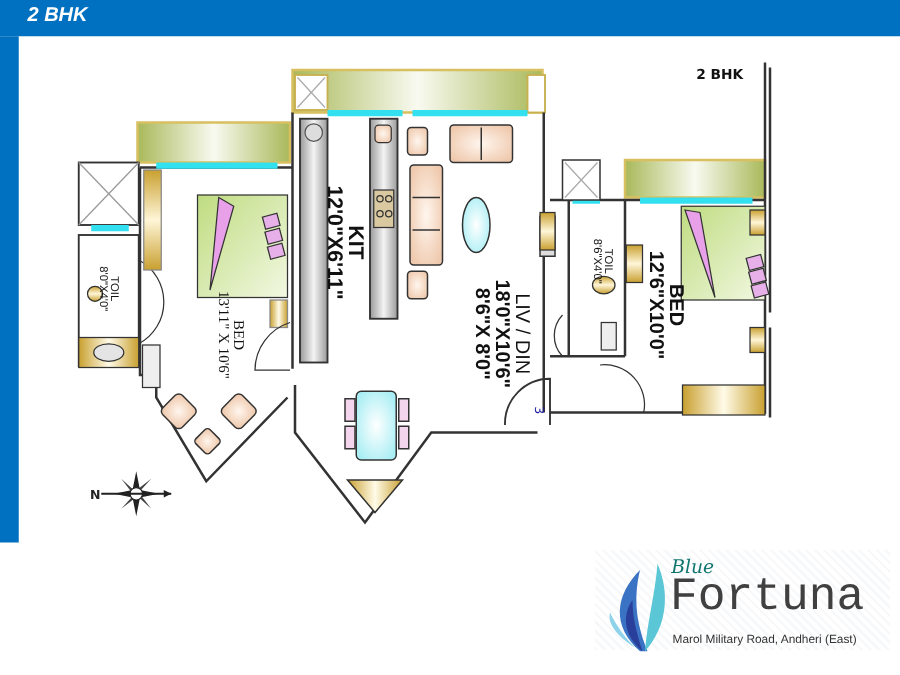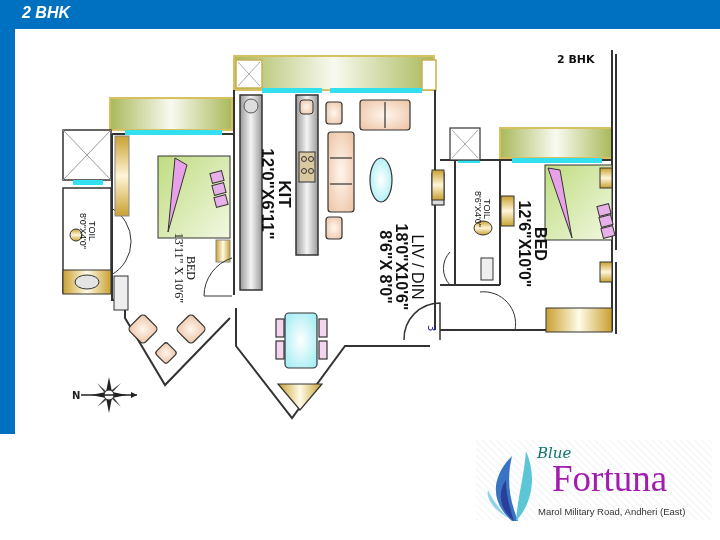--- a/index.html
+++ b/index.html
@@ -12,22 +12,22 @@
   .plan { position:absolute; left:15px; top:29px; width:705px; height:420px; }
   .plan-label { position:absolute; left:557px; top:53px; font-size:11px; font-weight:bold; color:#111;
                 font-family:"DejaVu Sans", sans-serif; }
   .room-label { position:absolute; font-family:"Liberation Sans", sans-serif; font-weight:bold; color:#111;
                 transform-origin:center center; white-space:nowrap; text-align:center; line-height:1; }
   .room-label .name { display:block; }
   .room-label .dim { display:block; }
   .logo { position:absolute; left:476px; top:440px; width:240px; height:95px; }
   .logo .blue { position:absolute; left:61px; top:4px; font-family:"DejaVu Serif", serif; font-style:italic;
                 font-size:15px; color:#0f766e; }
-  .logo .fortuna { position:absolute; left:76px; top:20px; font-family:Liberation Serif, serif; font-size:37px;
-                   color:#a21caf; letter-spacing:0px; line-height:1; }
+  .logo .fortuna { position:absolute; left:60px; top:20px; font-family:Liberation Mono, monospace; font-size:37px;
+                   color:#404040; letter-spacing:0px; line-height:1; }
   .logo .addr { position:absolute; left:62px; top:66px; font-family:"Liberation Sans", sans-serif; font-size:9.5px; color:#333; white-space:nowrap; }
   .logo-bg { position:absolute; left:476px; top:440px; width:236px; height:80px;
              background:repeating-linear-gradient(45deg,#f6f8fa 0 2px,#ffffff 2px 5px); }
 </style>
 </head>
 <body>
 
 <div class="topbar">
   <span class="title">2 BHK</span>
 </div>

